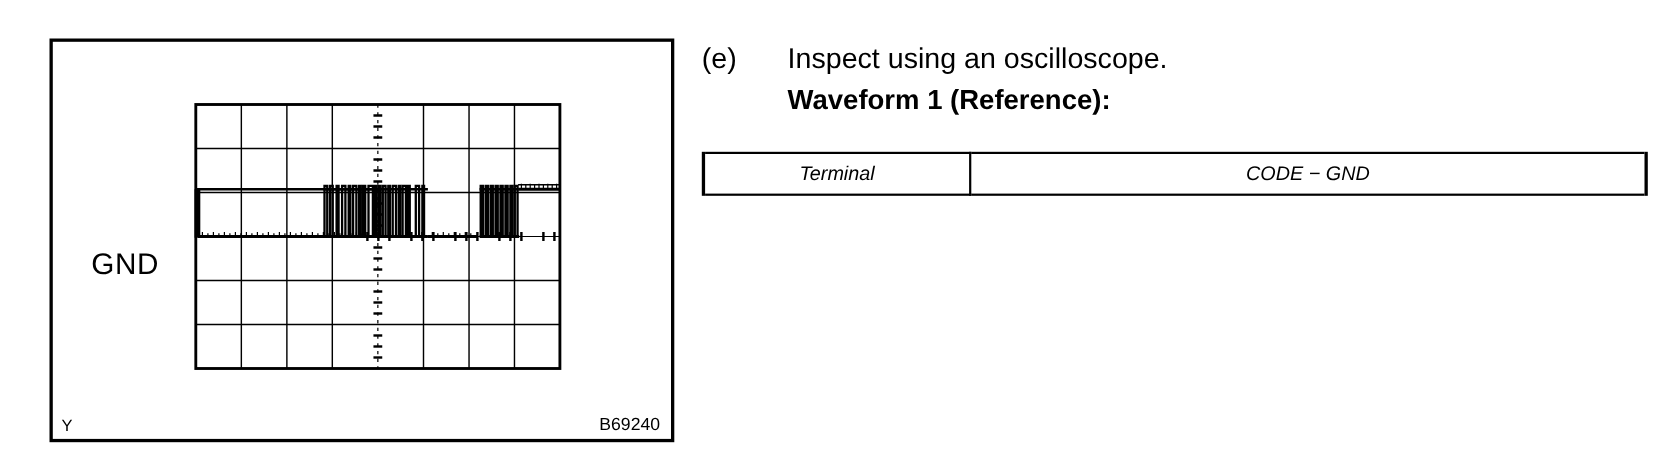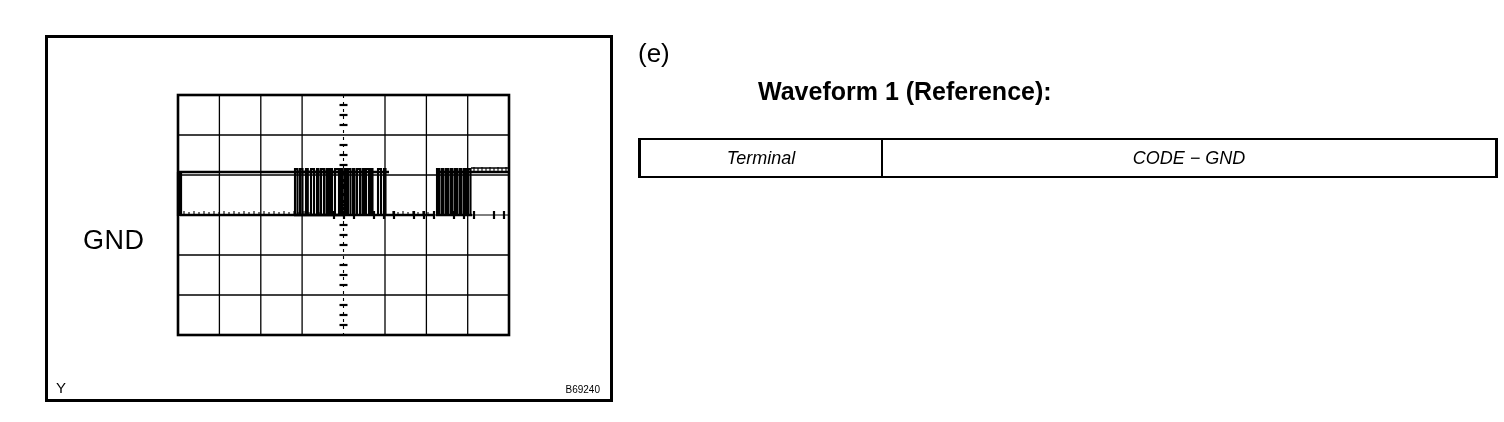--- a/index.html
+++ b/index.html
@@ -6,28 +6,28 @@
   body{width:1504px;height:422px;position:relative;overflow:hidden;
        font-family:"Liberation Sans",sans-serif;color:#000;}
 
   
   #figure-panel{position:absolute;left:45px;top:35px;width:568px;height:367px;
                 border:3px solid #000;box-sizing:border-box;background:#fff;}
   #scope-svg{position:absolute;left:0;top:0;}
   #gnd-label{position:absolute;left:35px;top:189px;font-size:27px;letter-spacing:0.5px;
              line-height:1;white-space:nowrap;}
   #fig-code-y{position:absolute;left:8px;bottom:4px;font-size:15px;line-height:1;}
-  #fig-code-id{position:absolute;right:10px;bottom:4px;font-size:10px;line-height:1;}
+  #fig-code-id{position:absolute;right:10px;bottom:4px;font-size:16px;line-height:1;}
 
   
   #step-line{position:absolute;left:638px;top:36px;width:850px;height:34px;}
   #step-marker{position:absolute;left:0;top:0;font-size:26px;line-height:34px;}
   #step-text{position:absolute;left:78px;top:0;font-size:26px;line-height:34px;white-space:nowrap;}
   #waveform-heading{position:absolute;left:716px;top:75px;font-size:25px;font-weight:bold;
-                    line-height:32px;white-space:nowrap;margin-left:42px;}
+                    line-height:32px;white-space:nowrap;}
 
   
   #spec-table{position:absolute;left:638px;top:138px;width:840px;
               border-collapse:collapse;table-layout:fixed;background:#fff;font-style:italic;}
   #spec-table td{border:2px solid #000;height:36px;text-align:center;vertical-align:middle;
                  font-size:18px;padding:0 4px;white-space:nowrap;}
   #spec-table td.label-cell{width:232px;}
   #spec-table td.value-cell{width:604px;}
   .tbl-outer-top td{border-top-width:3px;}
   .tbl-outer-bottom td{border-bottom-width:3px;}
@@ -209,20 +209,21 @@
     </g>
   </svg>
 
   <div id="gnd-label">GND</div>
   <div id="fig-code-y">Y</div>
   <div id="fig-code-id">B69240</div>
 </div>
 
 <div id="step-line">
   <span id="step-marker">(e)</span>
+  <span id="step-text">Inspect using an oscilloscope.</span>
 </div>
 <div id="waveform-heading">Waveform 1 (Reference):</div>
 
 <table id="spec-table">
   <tbody>
     <tr class="tbl-outer-top">
       <td class="label-cell">Terminal</td>
       <td class="value-cell">CODE − GND</td>
     </tr>
   </tbody>

